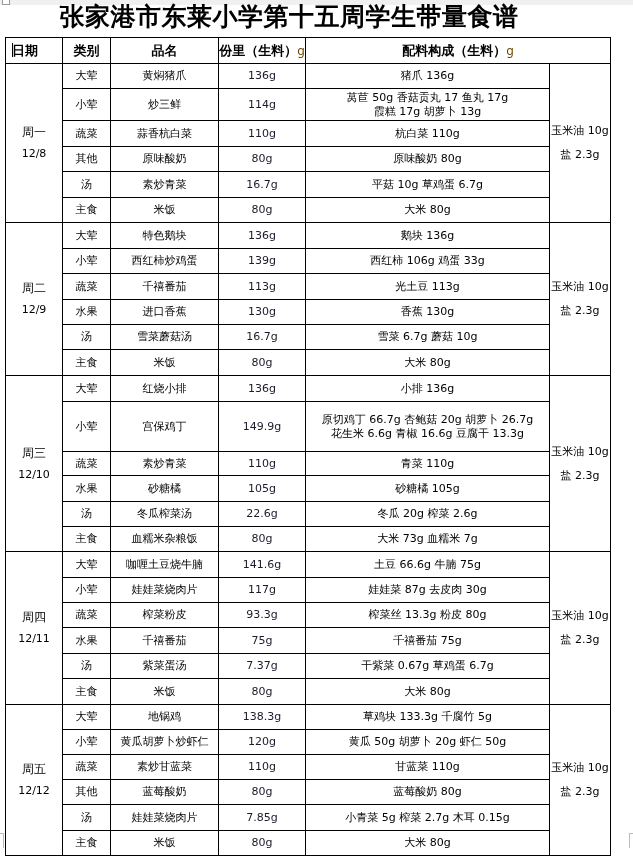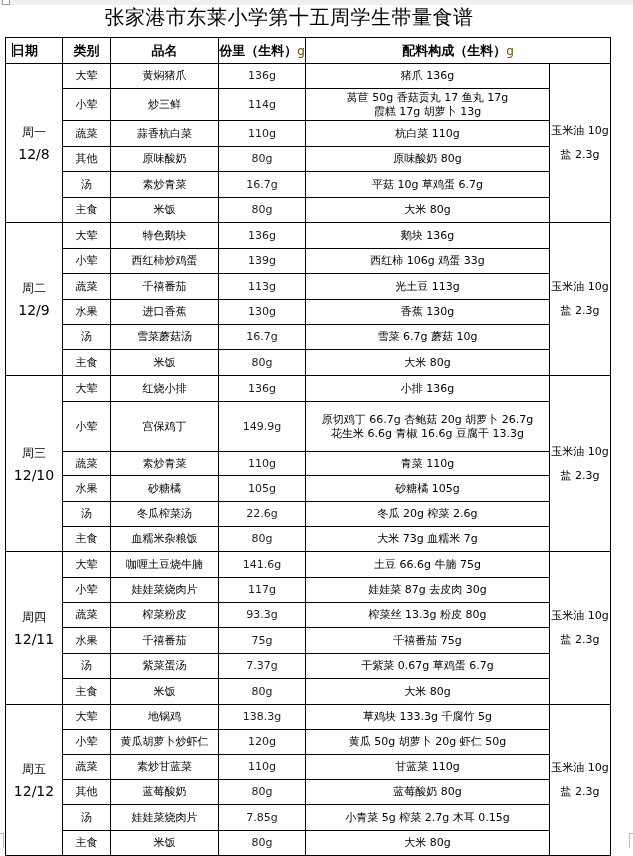--- a/index.html
+++ b/index.html
@@ -2,34 +2,34 @@
 <html><head>
 <meta charset="utf-8">
 <style>
   html, body { margin: 0; padding: 0; background: #ffffff; }
   body { width: 633px; height: 856px; position: relative; overflow: hidden;
          font-family: "DejaVu Sans", "Liberation Sans", sans-serif; color: #000; }
   .topbar { position: absolute; left: 0; top: 0; width: 633px; height: 5px; background: #f0f0f0; }
   .corner-mark { position: absolute; left: 2px; top: 0px; width: 6px; height: 4px;
                  border: 1px solid #9a9a9a; border-top: none; background: #fff; }
   .title { position: absolute; left: 0; top: 5px; width: 578px; text-align: center;
-           font-family: "DejaVu Serif", "Liberation Serif", serif; font-size: 20px;
-           font-weight: normal; letter-spacing: 0.5px; line-height: 24px; }
+           font-family: "DejaVu Serif", "Liberation Serif", serif; font-size: 25px;
+           font-weight: bold; letter-spacing: 0.5px; line-height: 24px; }
   table.menu { position: absolute; left: 5px; top: 37px; border-collapse: collapse;
                table-layout: fixed; width: 605px; padding-left: 20px; }
   table.menu td, table.menu th { border: 1px solid #000; text-align: center; vertical-align: middle;
                padding: 0; font-size: 11px; line-height: 14px; overflow: hidden; }
   table.menu th { font-weight: bold; font-size: 13px; height: 25px; }
   table.menu th .unit { font-size: 12px; color: #6b4a00; font-weight: normal; }
   table.menu th.c0 { text-align: left; padding-left: 6px; }
   table.menu th.c0 .cursor { display: inline-block; width: 1px; height: 14px; background: #000;
                vertical-align: -2px; margin-right: -1px; }
   td.day { font-weight: normal; font-size: 11px; }
   td.day .dname { display: block; font-size: 12px; margin-bottom: 8px; }
-  td.day .ddate { display: block; font-size: 14px; }
+  td.day .ddate { display: block; font-size: 11px; }
   td.num { font-size: 10px; color: #1a1a2a; margin-top: 10px; }
   td.ing { font-size: 11px; }
   td.ing .l2 { display: block; text-align: center; }
   td.oil { font-size: 11px; }
   td.oil .o1 { display: block; margin-bottom: 10px; }
   td.oil .o2 { display: block; }
   .edge-mark-l { position: absolute; left: 0; top: 833px; width: 3px; height: 14px;
                  border-top: 1px solid #bbb; border-right: 1px solid #bbb; }
   .edge-mark-r { position: absolute; left: 629px; top: 833px; width: 4px; height: 14px;
                  border-top: 1px solid #bbb; border-left: 1px solid #bbb; }

